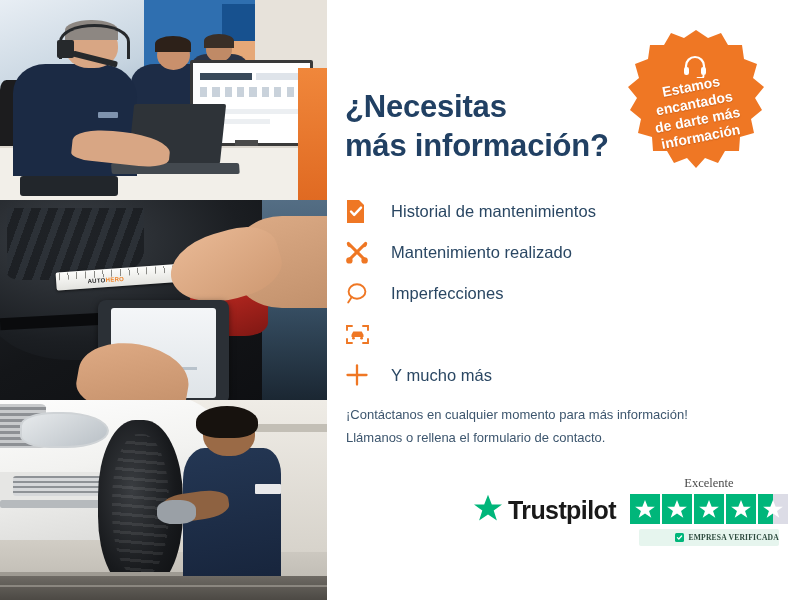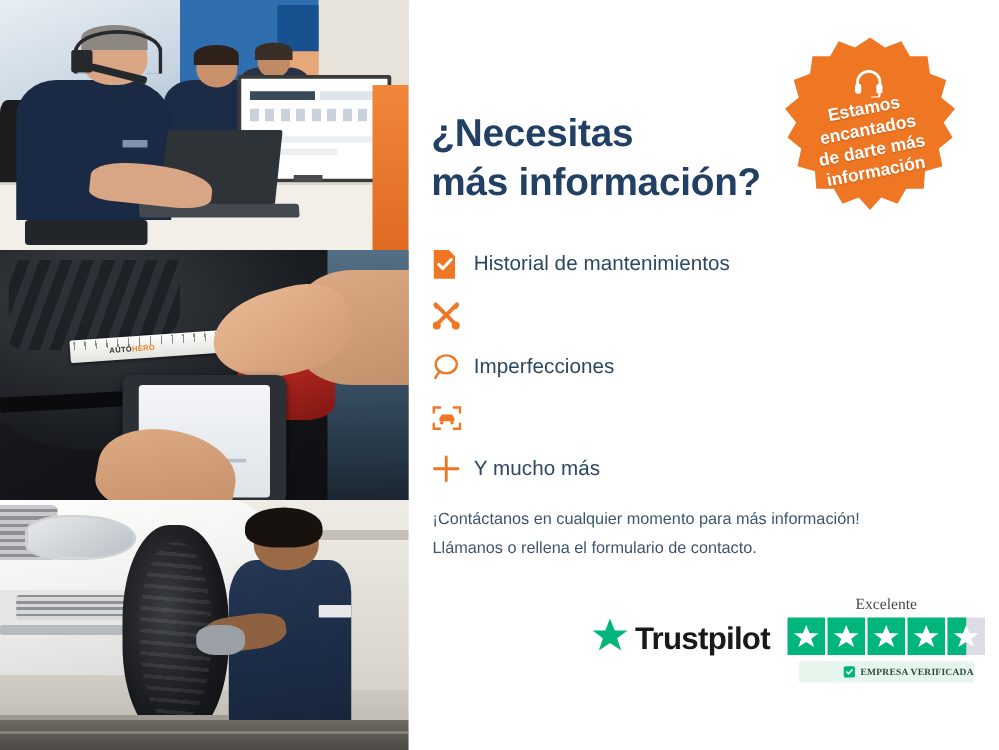--- a/index.html
+++ b/index.html
@@ -383,20 +383,21 @@
     position: absolute;
     left: 18px;
     top: 192px;
     width: 400px;
   }
   .feature-row {
     display: flex;
     align-items: center;
     height: 38px;
     margin-bottom: 3px;
+    gap: 12px;
   }
   .feature-icon {
     width: 34px;
     min-width: 34px;
     height: 30px;
     display: flex;
     align-items: center;
     justify-content: flex-start;
   }
   .feature-label {
@@ -610,20 +611,21 @@
         <div class="feature-icon">
           <svg width="24" height="24" viewBox="0 0 24 24">
             <path d="M3.5 3.5 L20.5 20.5" stroke="#ef7724" stroke-width="3.1" stroke-linecap="round"></path>
             <path d="M20.5 3.5 L3.5 20.5" stroke="#ef7724" stroke-width="3.1" stroke-linecap="round"></path>
             <path d="M2.4 2 a3.4 3.4 0 0 0 3.4 5.2 z" fill="#ef7724"></path>
             <path d="M21.6 2 a3.4 3.4 0 0 1 -3.4 5.2 z" fill="#ef7724"></path>
             <circle cx="4.4" cy="20.4" r="3.2" fill="#ef7724"></circle>
             <circle cx="19.6" cy="20.4" r="3.2" fill="#ef7724"></circle>
           </svg>
         </div>
+        <div class="feature-label">Mantenimiento realizado</div>
       </div>
 
       <div class="feature-row">
         <div class="feature-icon">
           <svg width="24" height="24" viewBox="0 0 24 24">
             <ellipse cx="12" cy="10.5" rx="8.4" ry="7.2" fill="none" stroke="#ef7724" stroke-width="1.9"></ellipse>
             <path d="M6.6 16.2 L3.2 21.4" fill="none" stroke="#ef7724" stroke-width="1.9" stroke-linecap="round"></path>
           </svg>
         </div>
         <div class="feature-label">Imperfecciones</div>

